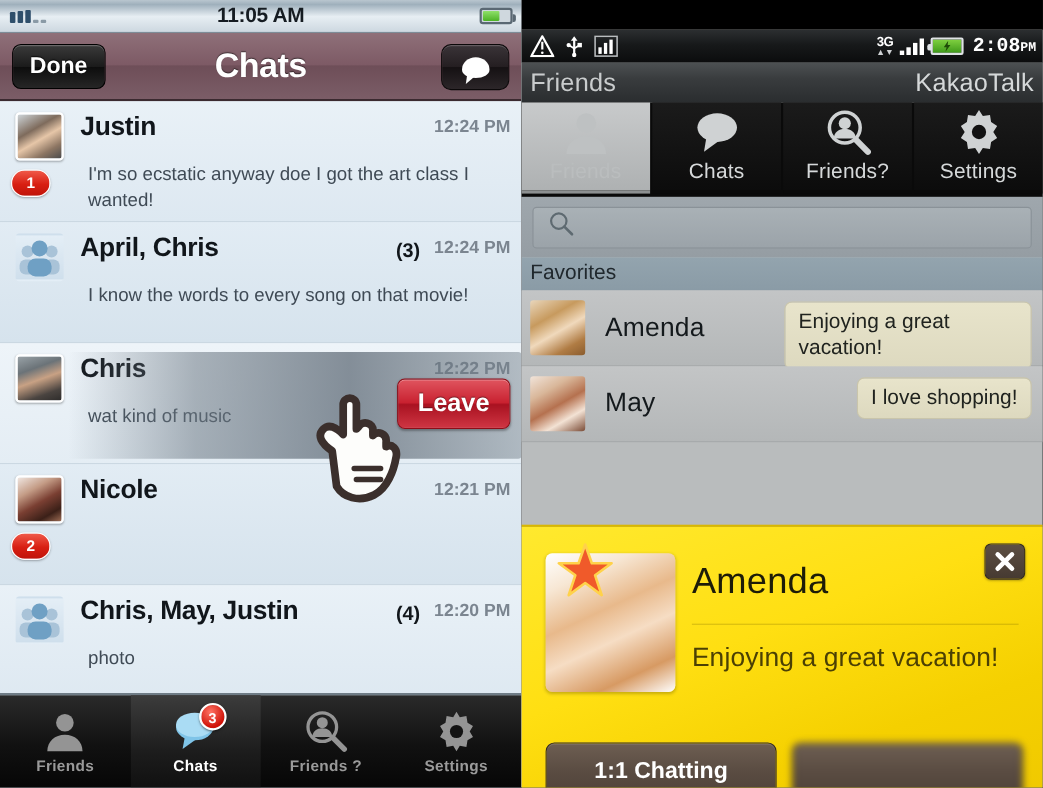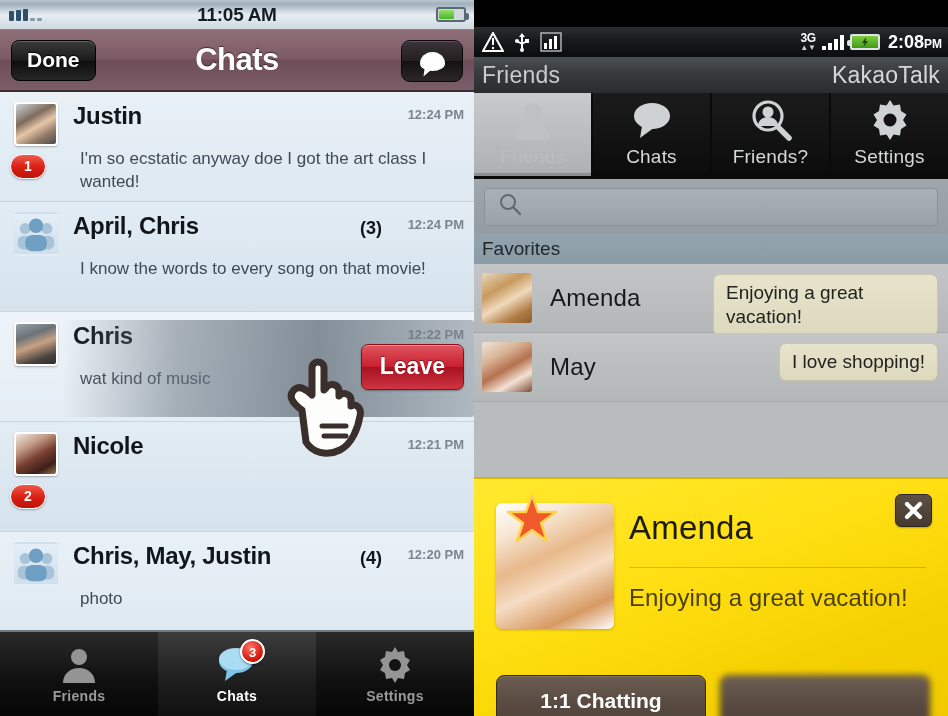--- a/index.html
+++ b/index.html
@@ -125,21 +125,21 @@
     position: absolute; left: 73px; top: 10px;
     font-size: 24px; font-weight: bold; color: #11161b;
     letter-spacing: -0.3px;
   }
   .row-count {
     position: absolute; right: 92px; top: 16px;
     font-size: 18px; font-weight: bold; color: #11161b;
   }
   .row-time {
     position: absolute; right: 10px; top: 15px;
-    font-size: 13px; color: #7b8590; font-weight: bold; margin-left: 12px;
+    font-size: 16px; color: #7b8590; font-weight: bold; margin-left: 12px;
   }
   .row-msg {
     position: absolute; left: 80px; right: 14px; top: 43px;
     font-size: 17px; color: #3f4a55; line-height: 23px; margin-top: 12px;
   }
 
   
   .swipe-shade {
     position: absolute; left: 62px; right: 0; top: 8px; bottom: 4px;
     background: linear-gradient(to right, rgba(120,130,140,0) 0%, rgba(110,122,133,.55) 28%, rgba(96,108,120,.75) 62%, rgba(120,132,142,.5) 100%);
@@ -215,21 +215,21 @@
   .and-bars i:nth-child(3){height:11px;} .and-bars i:nth-child(4){height:15px;}
   .and-batt {
     width: 30px; height: 16px; border: 2px solid #dfe3e5; border-radius: 2px;
     background: linear-gradient(to bottom,#7fd040,#3f9a1a); position: relative;
     display: flex; align-items: center; justify-content: center;
   }
   .and-batt::before{
     content:""; position:absolute; left:-5px; top:4px; width:4px; height:6px;
     background:#dfe3e5; border-radius:2px 0 0 2px;
   }
-  .and-time { color: #fff; font-size: 18px; font-weight: bold; margin-left: 2px; }
+  .and-time { color: #fff; font-size: 18px; font-weight: bold; margin-left: 2px; font-family: Liberation Mono, monospace; }
   .and-time span { font-size: 12px; }
 
   .and-titlebar {
     height: 36px; position: relative;
     background: linear-gradient(to bottom, #4d5153 0%, #393c3e 40%, #2a2d2f 100%);
     display: flex; align-items: center; justify-content: space-between;
     padding: 0 8px;
   }
   .and-titlebar .t-left { color: #c9cccd; font-size: 23px; letter-spacing: .2px; }
   .and-titlebar .t-right { color: #d5d8d9; font-size: 23px; letter-spacing: .2px; }
@@ -458,20 +458,35 @@
       <div class="ios-tab active">
         <div class="tico">
           <svg viewBox="0 0 40 40">
             <ellipse cx="19" cy="16" rx="17" ry="12" fill="#7fc4e8"></ellipse>
             <ellipse cx="19" cy="14" rx="17" ry="11" fill="#aadcf4"></ellipse>
             <path d="M10 25 L8 36 L22 26 Z" fill="#7fc4e8"></path>
           </svg>
           <div class="tabbadge">3</div>
         </div>
         <div class="tlabel">Chats</div>
+      </div>
+      <div class="ios-tab">
+        <div class="tico">
+          <svg viewBox="0 0 40 40">
+              <g fill="none" stroke="#949494" stroke-width="3">
+            <circle cx="17" cy="16" r="13"></circle>
+                <line x1="27" y1="26" x2="37" y2="36" stroke-width="5" stroke-linecap="round"></line>
+          </g>
+              <g fill="#949494">
+            <circle cx="17" cy="12" r="5"></circle>
+                <path d="M8 25c0-5 4-8 9-8s9 3 9 8z"></path>
+          </g>
+            </svg>
+        </div>
+        <div class="tlabel">Friends ?</div>
       </div>
       <div class="ios-tab">
         <div class="tico">
           <svg viewBox="0 0 40 40">
               <g fill="#949494">
             <path d="M20 2l3 5 6-1 1 6 5 3-3 5 3 5-5 3-1 6-6-1-3 5-3-5-6 1-1-6-5-3 3-5-3-5 5-3 1-6 6 1z"></path>
           </g>
               <circle cx="20" cy="20" r="6" fill="#131313"></circle>
             </svg>
         </div>

